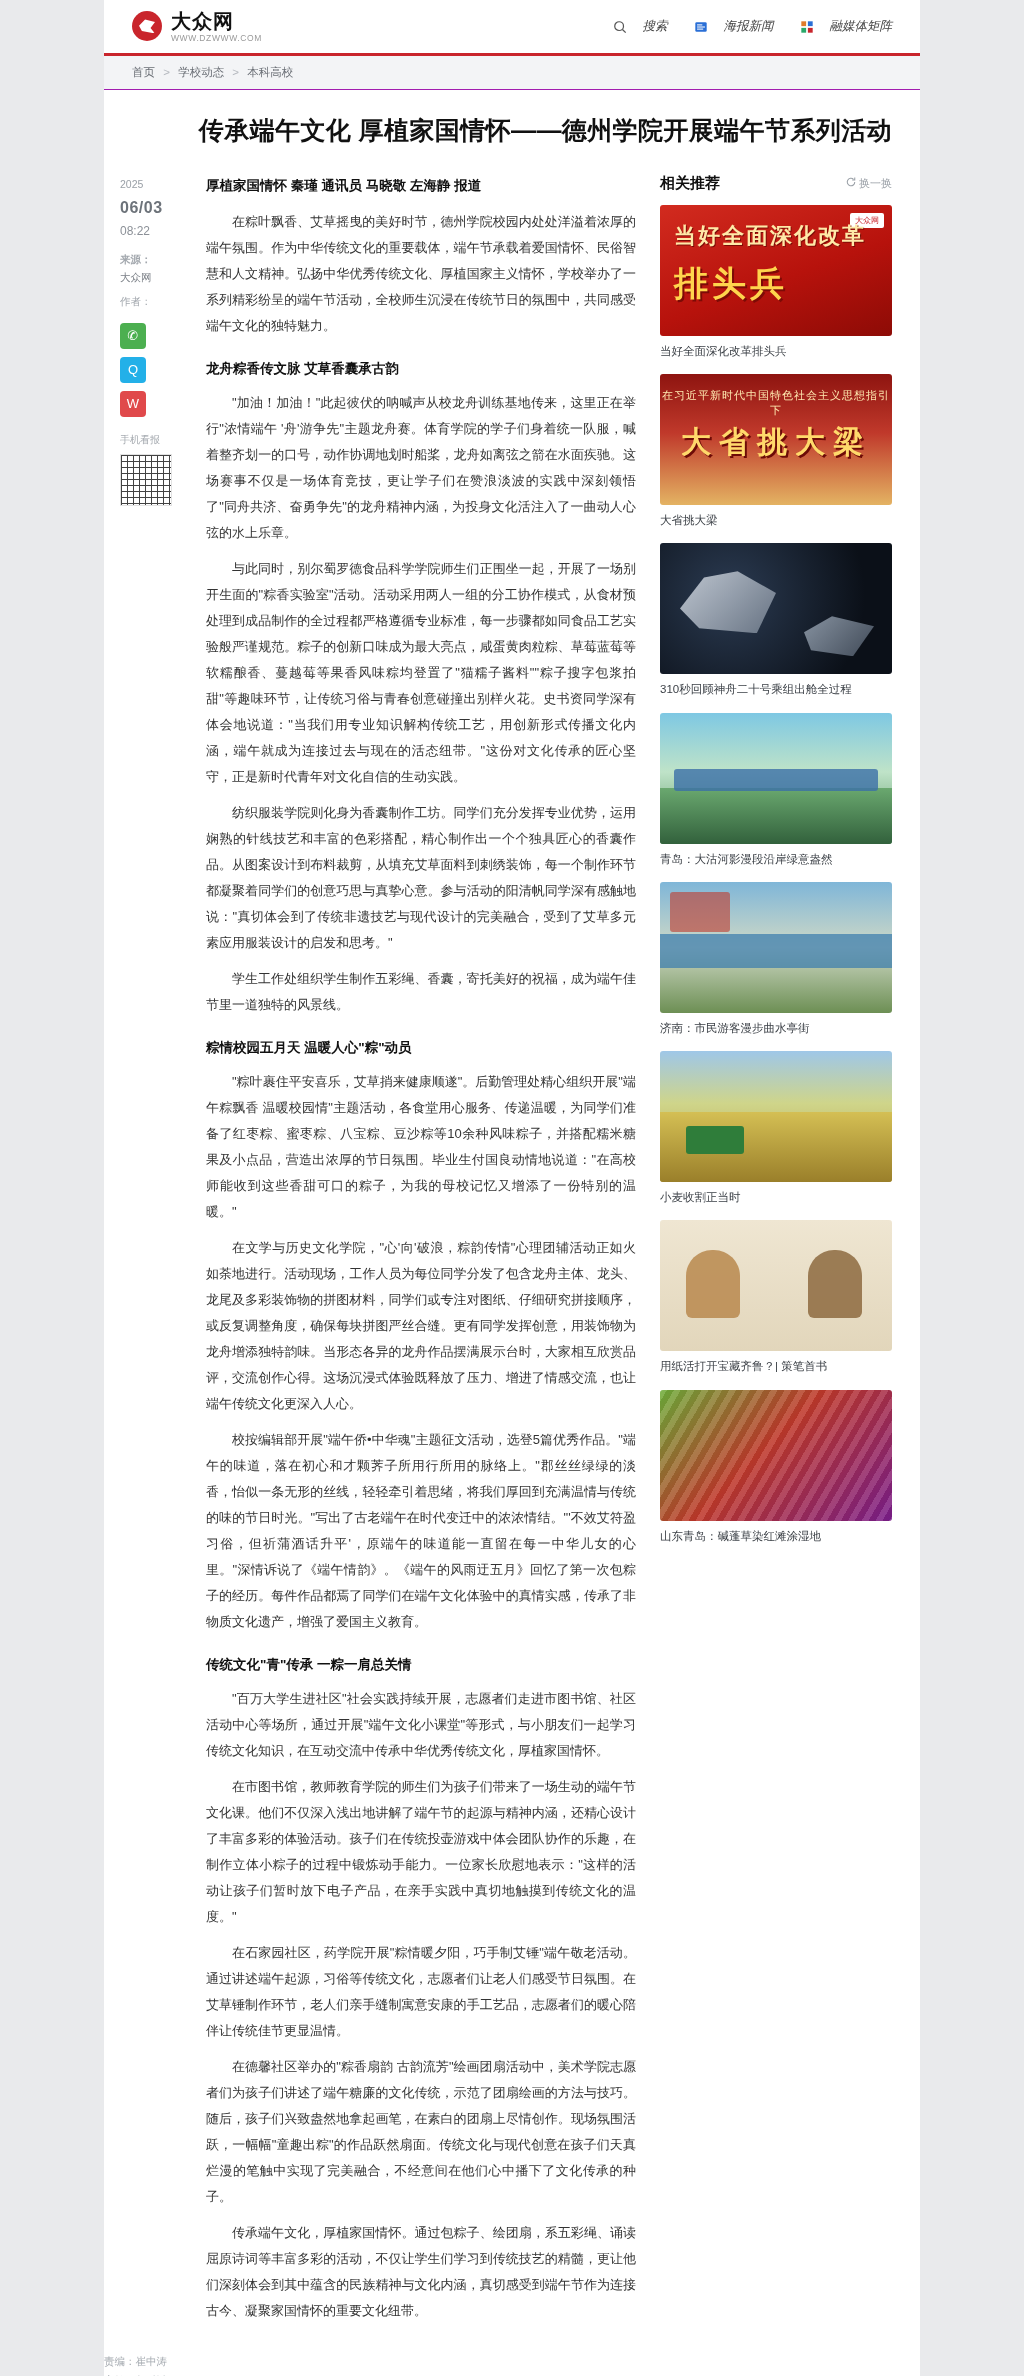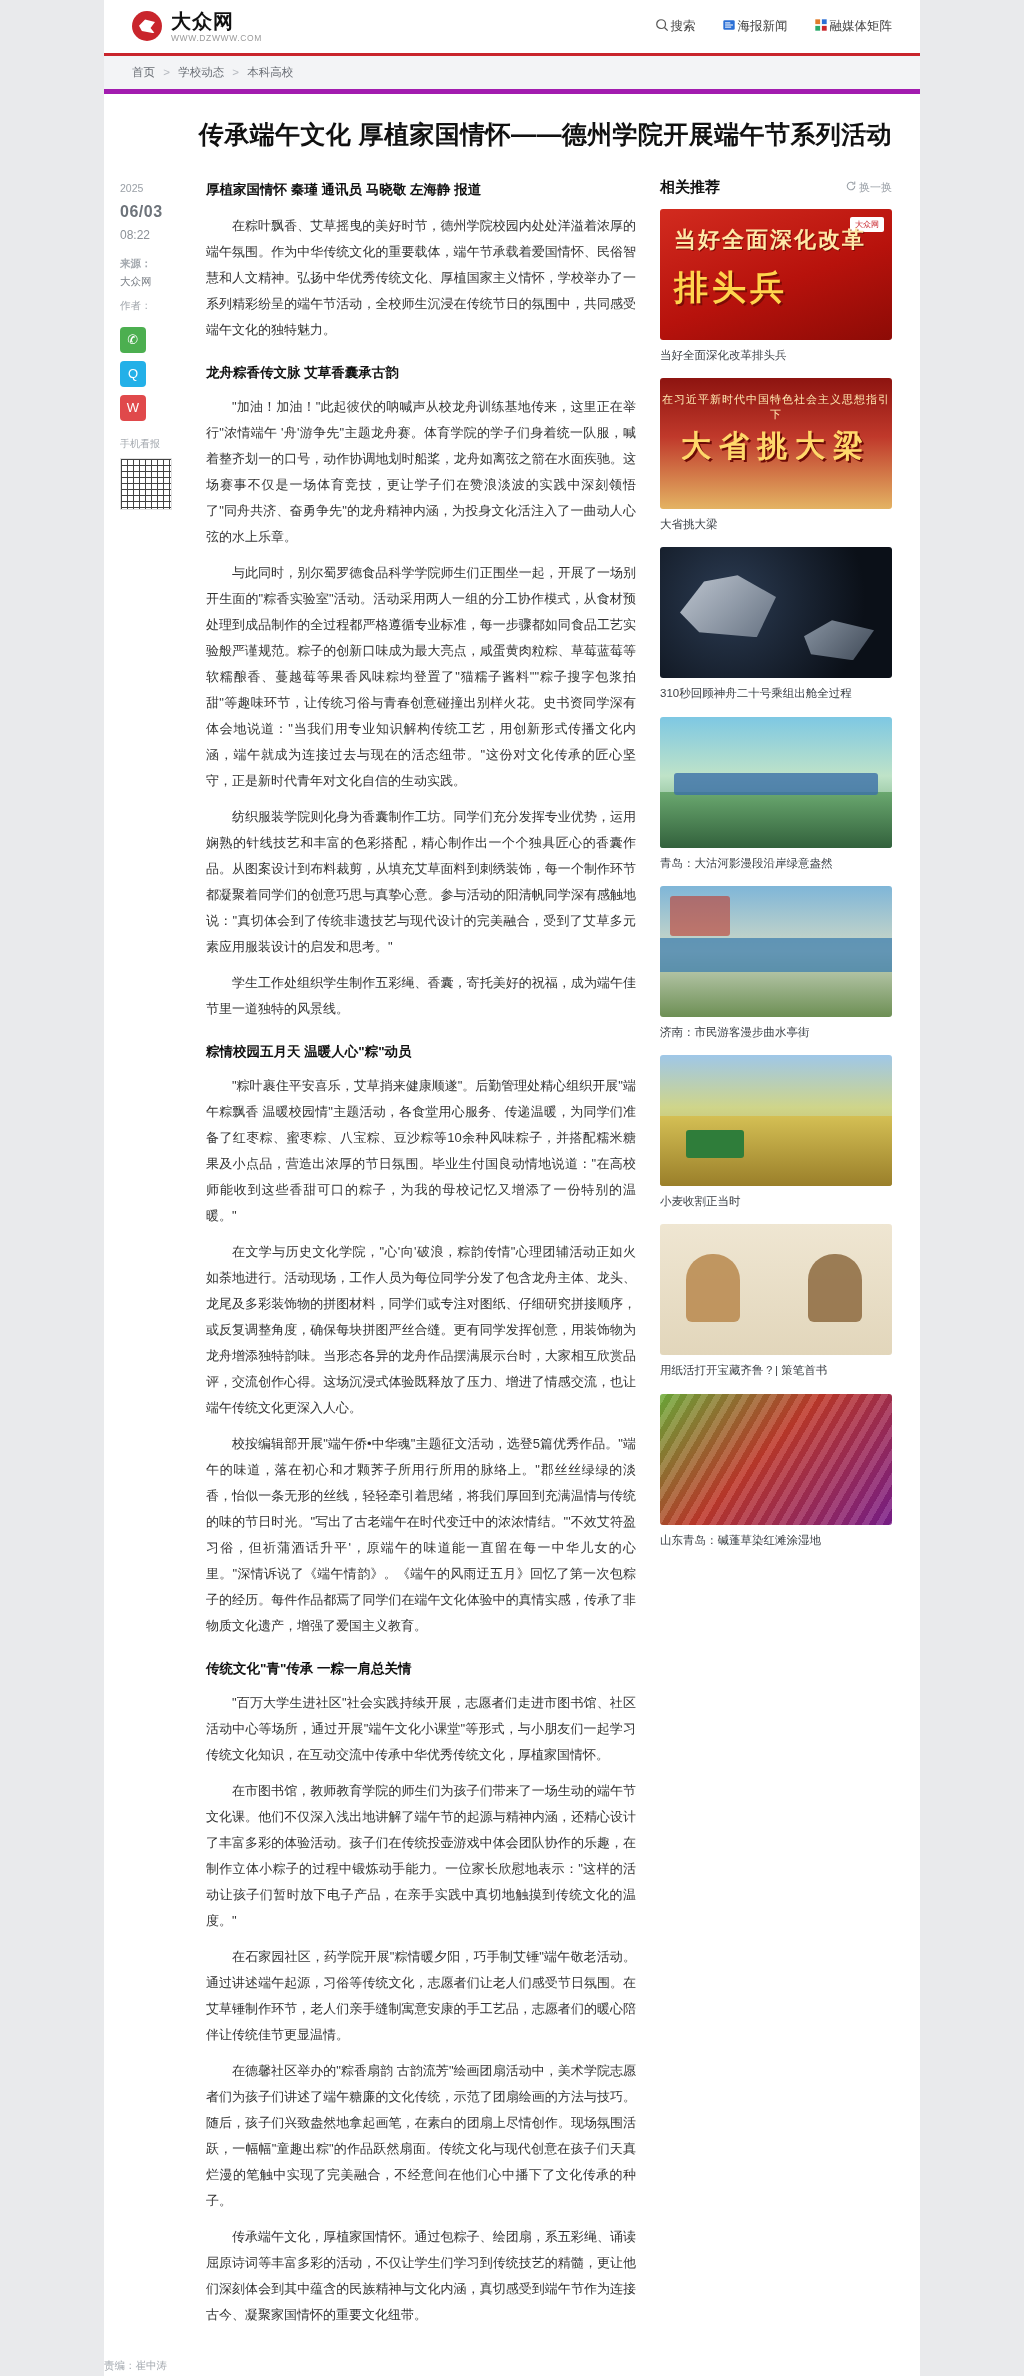--- a/index.html
+++ b/index.html
@@ -36,28 +36,28 @@
   .logo-mark::after{
     content:"";position:absolute;left:7px;top:8px;
     width:16px;height:14px;border-radius:2px;
     background:#fff;
     clip-path:polygon(0 45%,38% 0,100% 18%,72% 60%,100% 100%,18% 82%);
   }
   .logo-text { line-height:1.05; }
   .logo-title { font-size:20px; font-weight:bold; color:#111; letter-spacing:1px;}
   .logo-sub { font-size:8.5px; color:#9a9a9a; letter-spacing:.6px; margin-top:2px;}
   .top-nav { margin-left:auto; display:flex; align-items:center; gap:26px; font-size:12.5px; color:#444;}
-  .top-nav .item { display:flex; align-items:flex-start; gap:2px; cursor:pointer; }
+  .top-nav .item { display:flex; align-items:center; gap:16px; cursor:pointer;font-style:italic; }
   .ic { width:14px;height:14px; display:inline-block; flex:0 0 auto;}
   .ic svg{display:block}
 
   
   .crumbbar {
     background:#f3f4f6;
-    border-bottom:5px solid #a21caf;
+    border-bottom:1px solid #a21caf;
     padding:9px 28px;
     font-size:11.5px;
     color:#6b6f76;
   }
   .crumbbar a{color:#6b6f76;text-decoration:none;}
   .crumb-sep{margin:0 5px;color:#b5b9bf;}
 
   
   .titlewrap{ padding:24px 28px 14px 28px; background:#fff;text-align:right;}
   h1.title{

